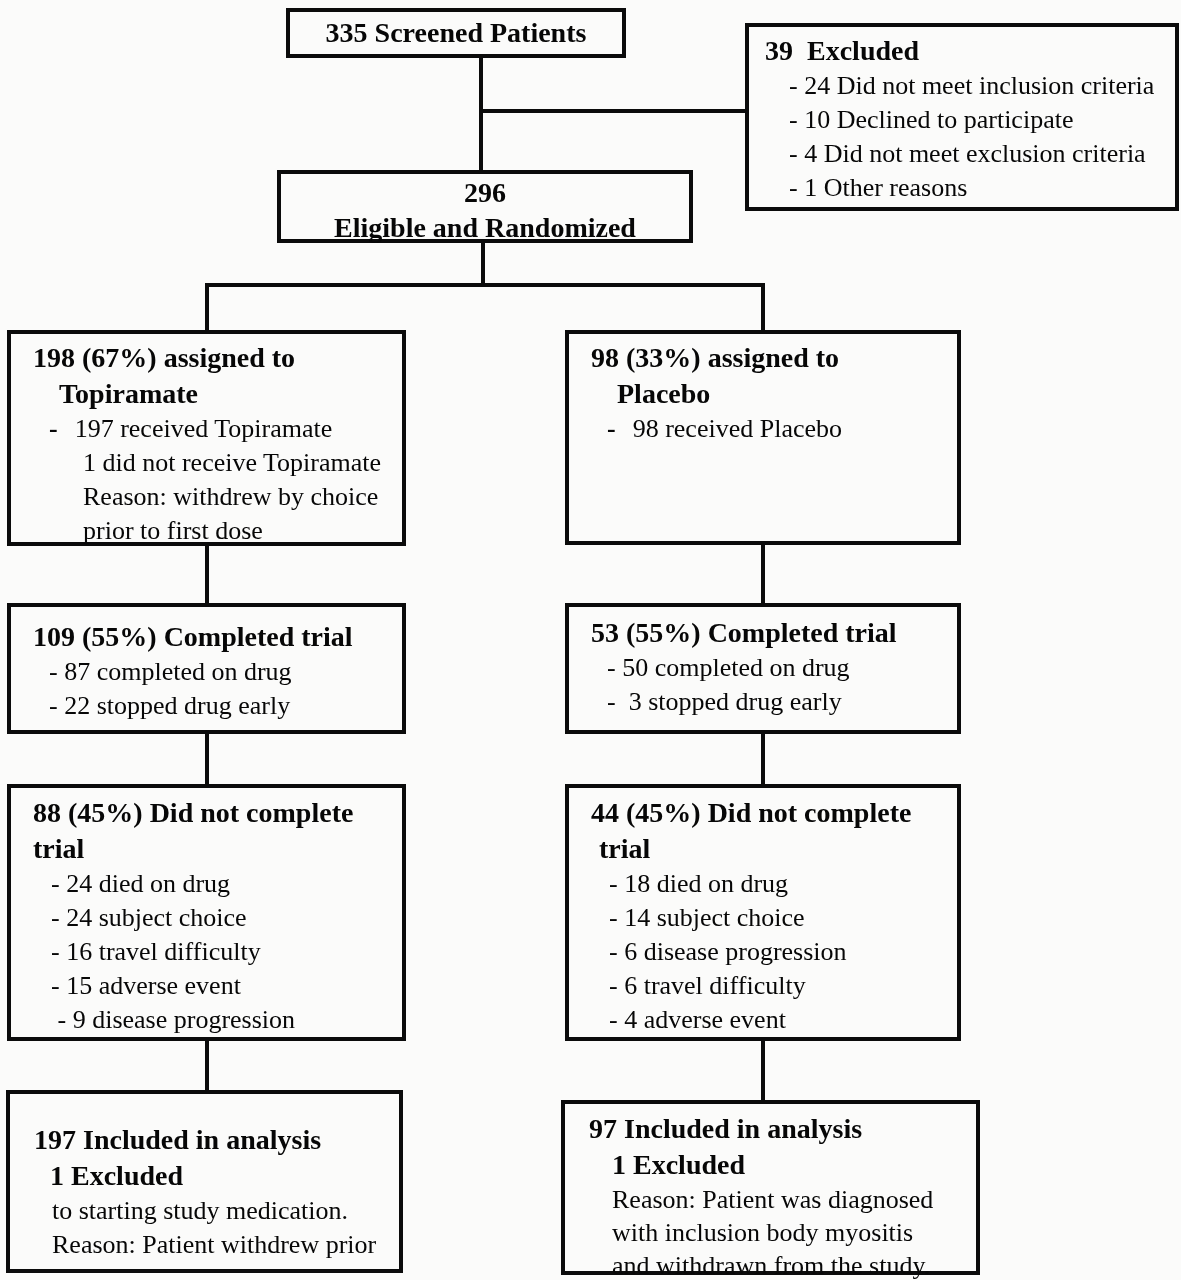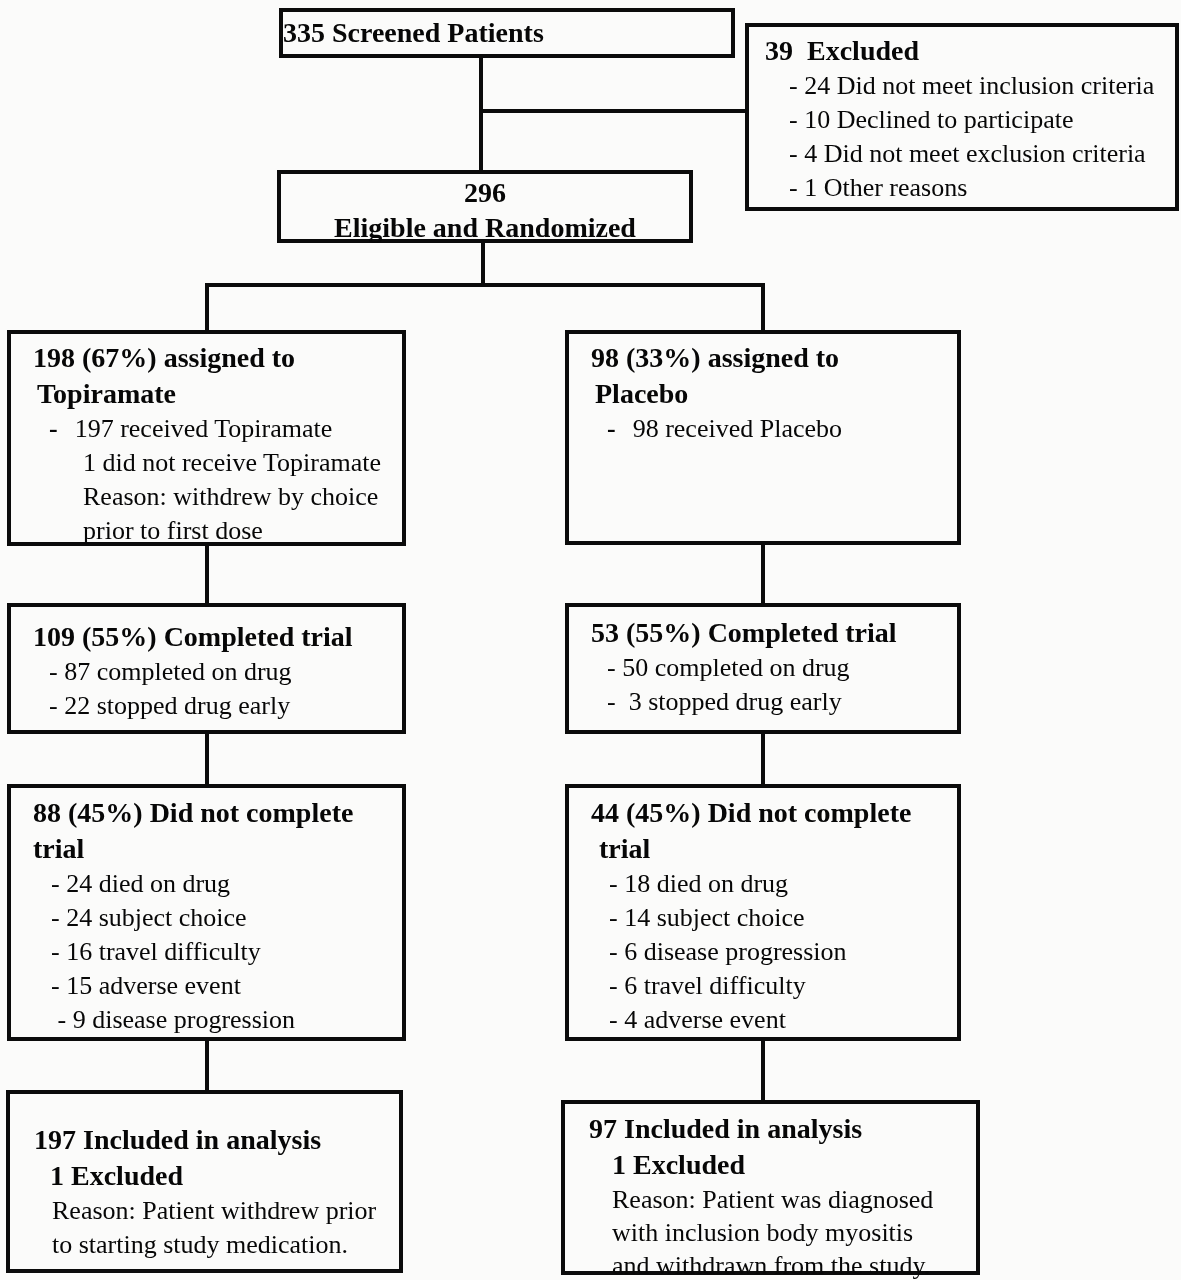--- a/index.html
+++ b/index.html
@@ -35,32 +35,32 @@
     white-space: pre;
   }
   .it {
     font-size: 26px;
     line-height: 34px;
     white-space: pre;
   }
   .center { text-align: center; }
 
   
-  #b-screened  { left: 279px; top: 8px;    width: 456px; height: 50px;
-                 display: flex; align-items: center; }
+  #b-screened  { left: 286px; top: 8px;    width: 340px; height: 50px;
+                 display: flex; align-items: center; justify-content: center; }
   #b-excluded  { left: 745px; top: 23px;   width: 434px; height: 188px;
                  padding: 6px 4px 0 16px; }
   #b-excluded .it { margin-left: 24px; }
   #b-random    { left: 277px; top: 170px;  width: 416px; height: 73px;
                  padding-top: 1px; }
   #b-random .t { line-height: 35px; }
 
   #b-l1 { left: 7px;   top: 330px; width: 399px; height: 216px; padding: 6px 4px 0 22px; }
   #b-r1 { left: 565px; top: 330px; width: 396px; height: 215px; padding: 6px 4px 0 22px; }
-  .t2a  { margin-left: 4px; }
+  .t2a  { margin-left: 26px; }
   .dashline { margin-left: 16px; }
   .bdash { font-weight: bold; padding-right: 17px; }
   .contline { margin-left: 50px; }
 
   #b-l2 { left: 7px;   top: 603px; width: 399px; height: 131px; padding: 12px 4px 0 22px; }
   #b-r2 { left: 565px; top: 603px; width: 396px; height: 131px; padding: 8px 4px 0 22px; }
   #b-l2 .it, #b-r2 .it { margin-left: 16px; }
 
   #b-l3 { left: 7px;   top: 784px; width: 399px; height: 257px; padding: 7px 4px 0 22px; }
   #b-r3 { left: 565px; top: 784px; width: 396px; height: 257px; padding: 7px 4px 0 22px; }
@@ -166,22 +166,22 @@
     <div class="it">- 18 died on drug</div>
     <div class="it">- 14 subject choice</div>
     <div class="it">- 6 disease progression</div>
     <div class="it">- 6 travel difficulty</div>
     <div class="it">- 4 adverse event</div>
   </div>
 
   <div class="box" id="b-l4">
     <div class="t">197 Included in analysis</div>
     <div class="t sub">1 Excluded</div>
+    <div class="it">to starting study medication.</div>
     <div class="it">Reason: Patient withdrew prior</div>
-    <div class="it">to starting study medication.</div>
   </div>
 
   <div class="box" id="b-r4">
     <div class="t">97 Included in analysis</div>
     <div class="t sub">1 Excluded</div>
     <div class="it">Reason: Patient was diagnosed</div>
     <div class="it">with inclusion body myositis</div>
     <div class="it">and withdrawn from the study.</div>
   </div>
 

